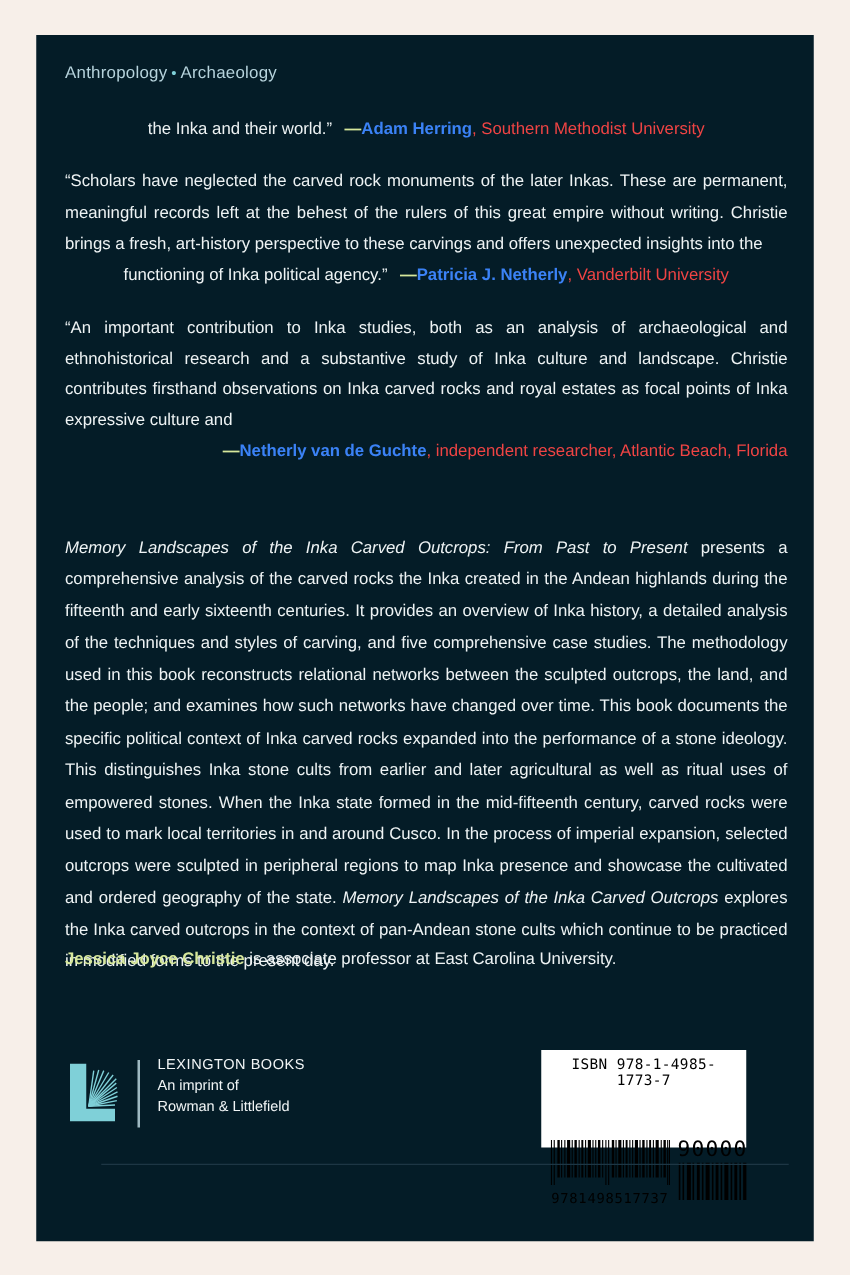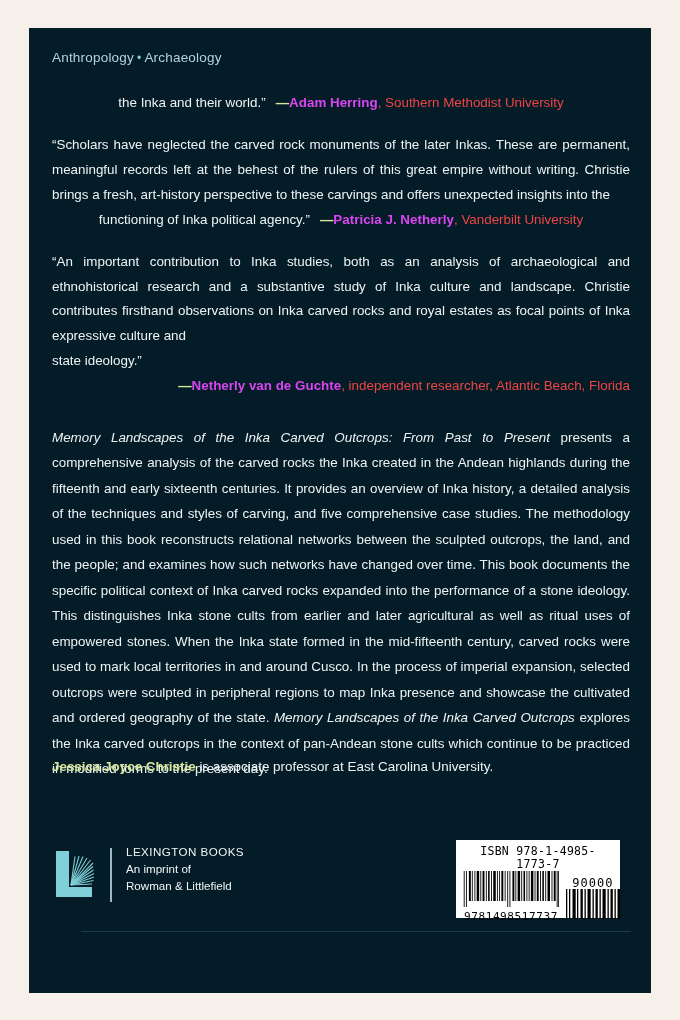--- a/index.html
+++ b/index.html
@@ -48,21 +48,21 @@
   .blurb .lastline {
     display: flex;
     justify-content: center;
     align-items: baseline;
     gap: 10px;
   }
   .blurb .lastline.right { justify-content: flex-end; }
   .blurb .tail { white-space: nowrap; }
   .attrib { white-space: nowrap; font-size: 13.4px; }
   .attrib .dash { color: #d6e79c; font-weight: bold; }
-  .attrib .who { color: #d946ef; font-weight: bold; }
+  .attrib .who { color: #3b82f6; font-weight: bold; }
   .attrib .where { color: #ef4444; }
 
   
   .desc {
     position: absolute;
     left: 23px;
     top: 397px;
     width: 578px;
     font-size: 13.4px;
     line-height: 1.9;
@@ -107,44 +107,45 @@
     line-height: 1.45;
     color: #f1f5f6;
     white-space: nowrap;
   }
   .pub-lines .imprint { letter-spacing: .45px; }
   .pub-lines .contact .sep { padding: 0 3px; }
 
   
   .barcode-box {
     position: absolute;
-    left: 427px;
+    left: 404px;
     top: 812px;
     width: 164px;
     height: 78px;
     background: #ffffff;
     padding: 5px 7px 4px 7px;
   }
   .bc-isbn {
     font-family: "DejaVu Sans Mono", monospace;
     font-size: 11.5px;
     color: #000;
     text-align: center;
     letter-spacing: .3px;
     line-height: 1.1;
   }
   .bc-row { display: flex; align-items: flex-end; gap: 6px; margin-top: 1px; }
   .bc-main { flex: 1 1 auto; }
   .bc-add { flex: 0 0 auto; width: 56px; text-align: center; }
   .bc-add .bc-five {
     font-family: "DejaVu Sans Mono", monospace;
-    font-size: 12px;
+    font-size: 17px;
     color: #000;
     line-height: 1.05;
     letter-spacing: 1px;
+    margin-top: 41px;
   }
   .bars { height: 36px; width: 100%; }
   .bars.short { height: 30px; }
   .bc-digits {
     font-family: "DejaVu Sans Mono", monospace;
     font-size: 11px;
     color: #000;
     letter-spacing: .6px;
     line-height: 1.1;
     display: flex;
@@ -192,23 +193,20 @@
     <div class="blurb">
       <span>“Scholars have neglected the carved rock monuments of the later Inkas. These are permanent, meaningful records left at the behest of the rulers of this great empire without writing. Christie brings a fresh, art-history perspective to these carvings and offers unexpected insights into the</span>
       <div class="lastline">
         <span class="tail">functioning of Inka political agency.”</span>
         <span class="attrib"><span class="dash">—</span><span class="who">Patricia J. Netherly</span><span class="where">, Vanderbilt University</span></span>
       </div>
     </div>
 
     <div class="blurb">
       <span>“An important contribution to Inka studies, both as an analysis of archaeological and ethnohistorical research and a substantive study of Inka culture and landscape. Christie contributes firsthand observations on Inka carved rocks and royal estates as focal points of Inka expressive culture and</span>
-      <div>
-        <span class="tail">state ideology.”</span>
-      </div>
       <div class="lastline right">
         <span class="attrib"><span class="dash">—</span><span class="who">Netherly van de Guchte</span><span class="where">, independent researcher, Atlantic Beach, Florida</span></span>
       </div>
     </div>
 
   </div>
 
   <div class="desc">
     <i>Memory Landscapes of the Inka Carved Outcrops: From Past to Present</i><span> presents a comprehensive analysis of the carved rocks the Inka created in the Andean highlands during the fifteenth and early sixteenth centuries. It provides an overview of Inka history, a detailed analysis of the techniques and styles of carving, and five comprehensive case studies. The methodology used in this book reconstructs relational networks between the sculpted outcrops, the land, and the people; and examines how such networks have changed over time. This book documents the specific political context of Inka carved rocks expanded into the performance of a stone ideology. This distinguishes Inka stone cults from earlier and later agricultural as well as ritual uses of empowered stones. When the Inka state formed in the mid-fifteenth century, carved rocks were used to mark local territories in and around Cusco. In the process of imperial expansion, selected outcrops were sculpted in peripheral regions to map Inka presence and showcase the cultivated and ordered geography of the state. </span><i>Memory Landscapes of the Inka Carved Outcrops</i><span> explores the Inka carved outcrops in the context of pan-Andean stone cults which continue to be practiced in modified forms to the present day.</span>
   </div>

